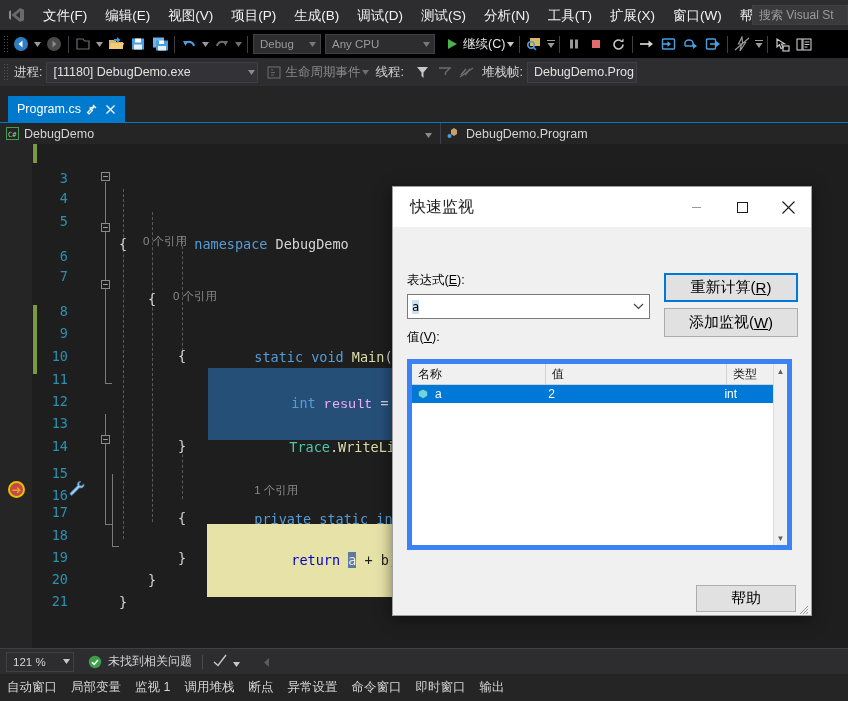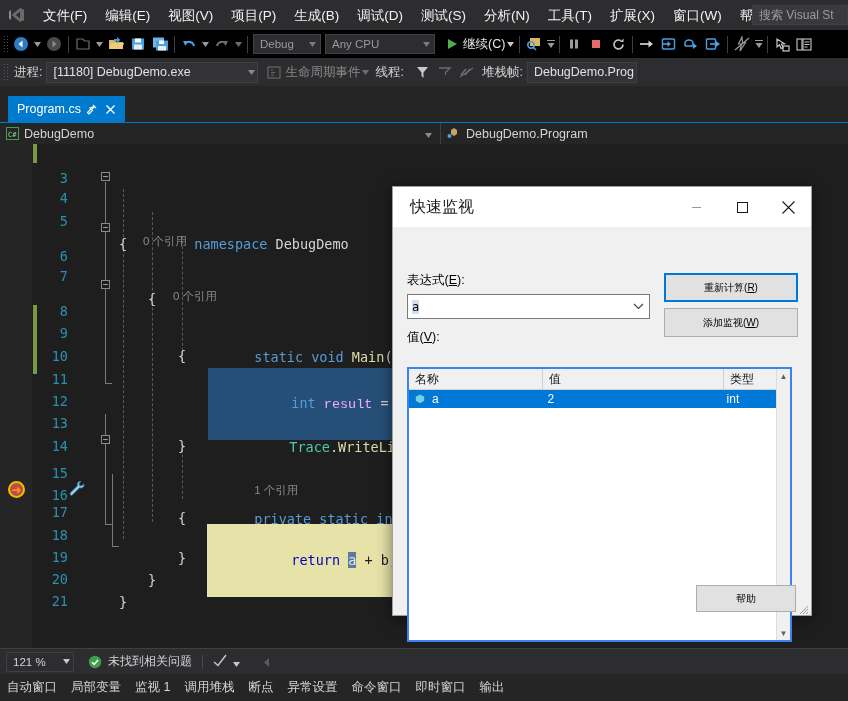--- a/index.html
+++ b/index.html
@@ -175,26 +175,26 @@
   .expr-combo {
     position: absolute; left: 14px; top: 67px; width: 243px; height: 25px;
     background: #fff; border: 1px solid #7a7a7a; display: flex; align-items: center;
   }
   .expr-val { flex: 1; font-size: 12px; color: #000; padding-left: 4px;
     font-family: "DejaVu Sans Mono", monospace; }
   .expr-val .caretsel { background: #cfe0f0; }
   .combo-arrow { width: 22px; display: flex; align-items: center; justify-content: center; }
   .dbtn {
     position: absolute; background: #e1e1e1; border: 1px solid #adadad;
-    color: #000; font-size: 10px; display: flex; align-items: center; justify-content: center;
+    color: #000; font-size: 15px; display: flex; align-items: center; justify-content: center;
   }
   .dbtn.primary { border: 2px solid #0078d7; }
   .grid {
-    position: absolute; left: 14px; top: 140px; width: 385px; height: 275px;
-    background: #fff; border: 2px solid #3b82f6;
+    position: absolute; left: 14px; top: 132px; width: 385px; height: 191px;
+    background: #fff; border: 5px solid #3b82f6;
   }
   .grid-head { display: flex; height: 21px; background: #f0f0f0; border-bottom: 1px solid #d0d0d0; }
   .gh {
     font-size: 12px; color: #111; display: flex; align-items: center; padding-left: 6px;
     border-right: 1px solid #d0d0d0; height: 21px;
   }
   .grid-rows { position: absolute; left: 0; top: 21px; right: 14px; bottom: 0; background: #fff; }
   .grow { display: flex; height: 18px; background: #0078d7; color: #fff; align-items: center; }
   .gc { font-size: 12px; display: flex; align-items: center; height: 18px; overflow: hidden; }
   .grid-scroll {

